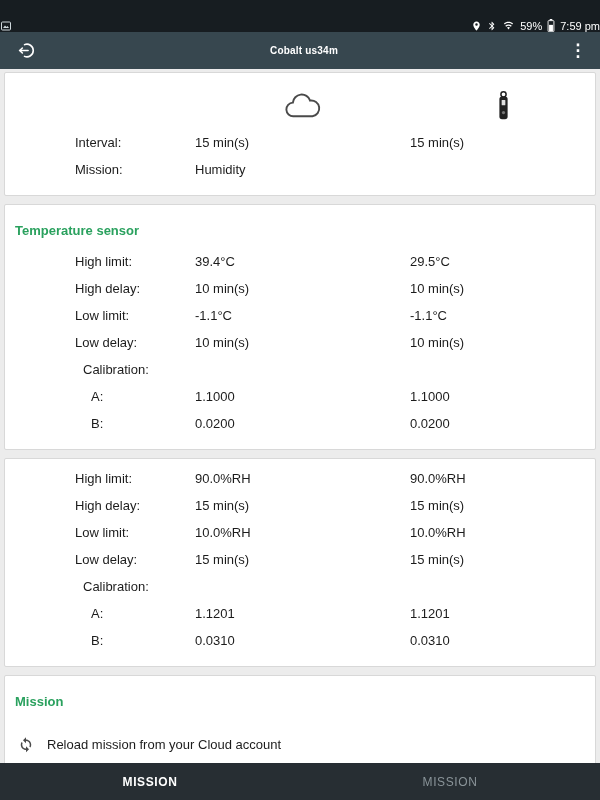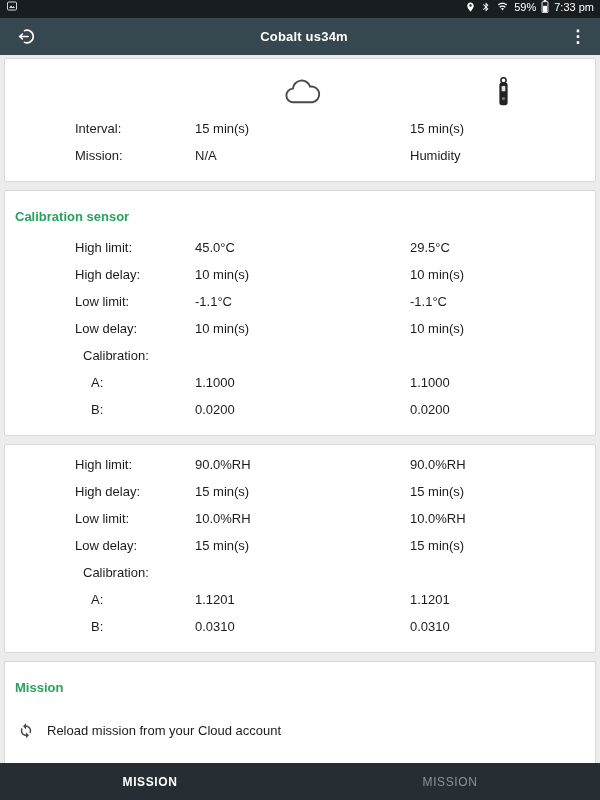--- a/index.html
+++ b/index.html
@@ -6,36 +6,36 @@
   html,body { background:#555; }
   body { font-family:"Liberation Sans", sans-serif; }
   .screen {
     width:600px; height:800px; margin:0 auto;
     display:flex; flex-direction:column;
     background:#ececec; overflow:hidden; position:relative;
   }
 
   
   .statusbar {
-    height:18px; background:#171d21; color:#fff;
-    display:flex; align-items:flex-start; padding:0 6px;
+    height:32px; background:#171d21; color:#fff;
+    display:flex; align-items:flex-end; padding:0 0;
     font-size:11px; flex:0 0 auto;
   }
   .statusbar .spacer { flex:1; }
   .statusbar .right { display:flex; align-items:center; gap:5px; }
   .sicon { display:inline-flex; align-items:center; }
   .sicon svg { display:block; }
 
   
   .appbar {
     height:37px; background:#37474f; color:#fff;
     display:flex; align-items:center; padding:0 10px; flex:0 0 auto;
   }
   .appbar .nav-btn { width:32px; height:32px; display:flex; align-items:center; justify-content:center; cursor:pointer; }
-  .appbar .title { flex:1; text-align:center; font-size:13px; font-weight:bold; letter-spacing:.2px; }
+  .appbar .title { flex:1; text-align:center; font-size:10px; font-weight:bold; letter-spacing:.2px; }
   .appbar .menu-btn { width:24px; height:32px; display:flex; align-items:center; justify-content:center; font-size:17px; font-weight:bold; cursor:pointer; }
 
   
   .content { flex:1 1 auto; overflow:hidden; padding:3px 4px 8px 4px; }
   .card {
     background:#fff; border:1px solid #d8d8d8; border-radius:2px;
     margin-bottom:8px; padding:6px 0 12px 0;
   }
   .card-title {
     color:#2aa15e; font-weight:bold; font-size:13px;
@@ -103,21 +103,21 @@
           </svg>
       </span>
       <span>59%</span>
       <span class="sicon">
         <svg width="8" height="13" viewBox="0 0 12 20">
             <path d="M4 2h4V0H4v2z" fill="#fff"></path>
             <rect x="1.5" y="2.5" width="9" height="17" rx="1" fill="none" stroke="#fff" stroke-width="1.4"></rect>
             <rect x="3" y="9" width="6" height="9.5" fill="#fff"></rect>
           </svg>
       </span>
-      <span>7:33 pm</span>
+      <span>7:59 pm</span>
     </span>
   </div>
 
   <div class="appbar">
     <span class="nav-btn">
       <svg width="19" height="19" viewBox="0 0 24 24" fill="none" stroke="#fff" stroke-width="2" stroke-linecap="round">
         <path d="M9.5 4.6a8 8 0 1 1 0 14.8"></path>
         <path d="M14 12H3.5"></path>
         <path d="M6.8 8.8L3.5 12l3.3 3.2"></path>
       </svg>
@@ -145,30 +145,29 @@
           </svg>
         </span>
       </div>
       <div class="row">
         <span class="lbl">Interval:</span>
         <span class="val">15 min(s)</span>
         <span class="val">15 min(s)</span>
       </div>
       <div class="row">
         <span class="lbl">Mission:</span>
-        <span class="val">N/A</span>
         <span class="val">Humidity</span>
       </div>
     </div>
 
     <div class="card">
-      <div class="card-title">Calibration sensor</div>
+      <div class="card-title">Temperature sensor</div>
       <div class="row">
         <span class="lbl">High limit:</span>
-        <span class="val">45.0°C</span>
+        <span class="val">39.4°C</span>
         <span class="val">29.5°C</span>
       </div>
       <div class="row">
         <span class="lbl">High delay:</span>
         <span class="val">10 min(s)</span>
         <span class="val">10 min(s)</span>
       </div>
       <div class="row">
         <span class="lbl">Low limit:</span>
         <span class="val">-1.1°C</span>

